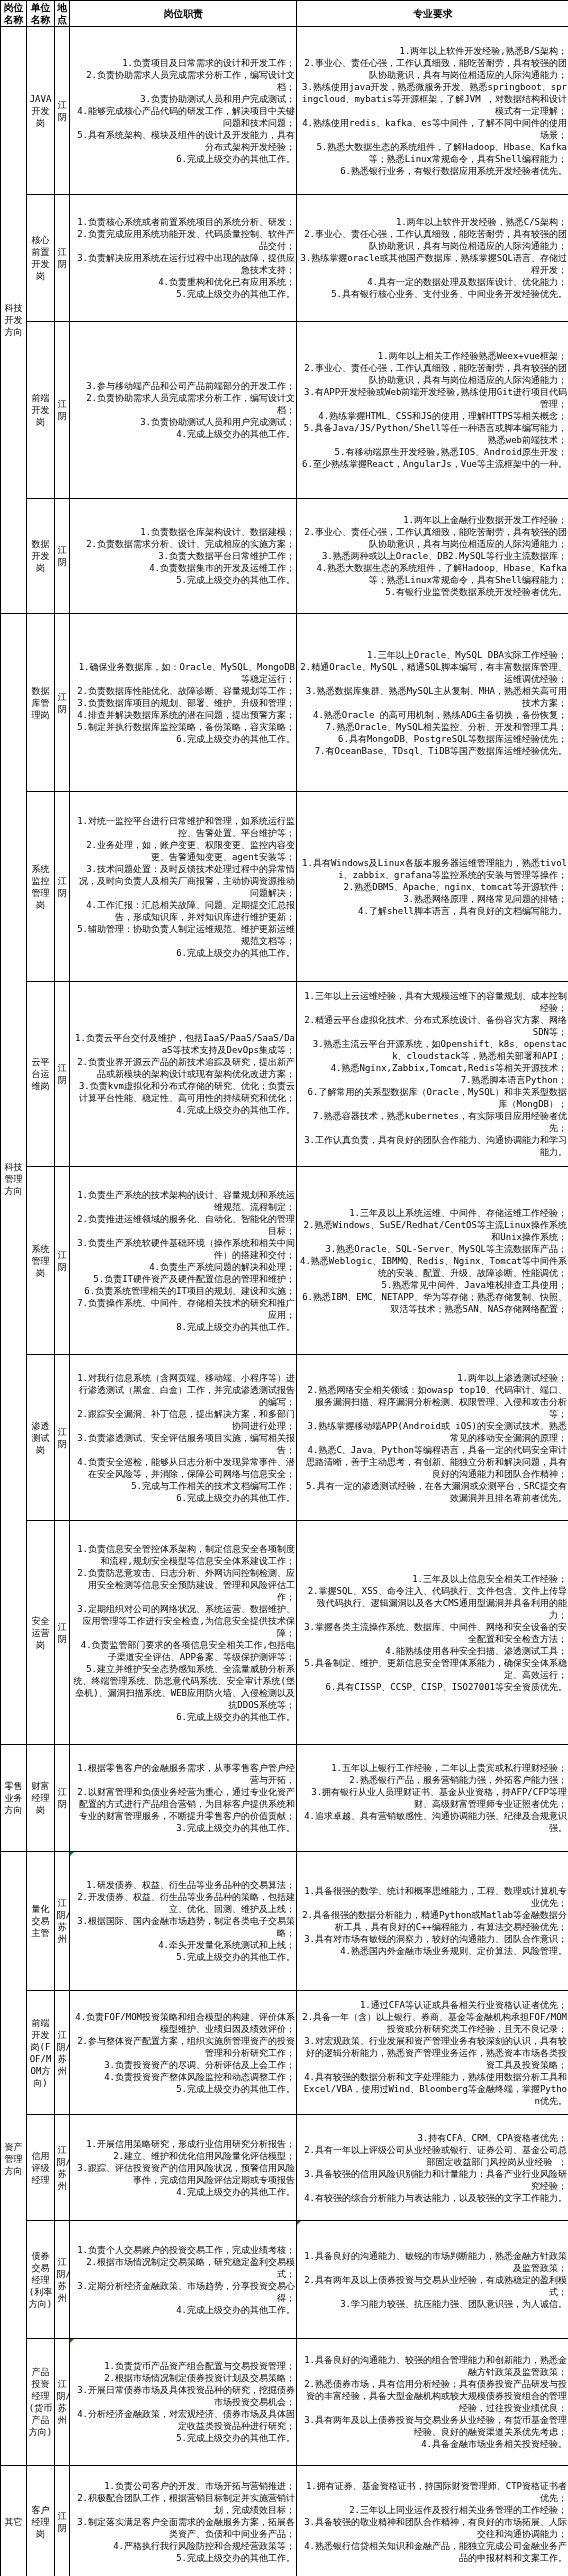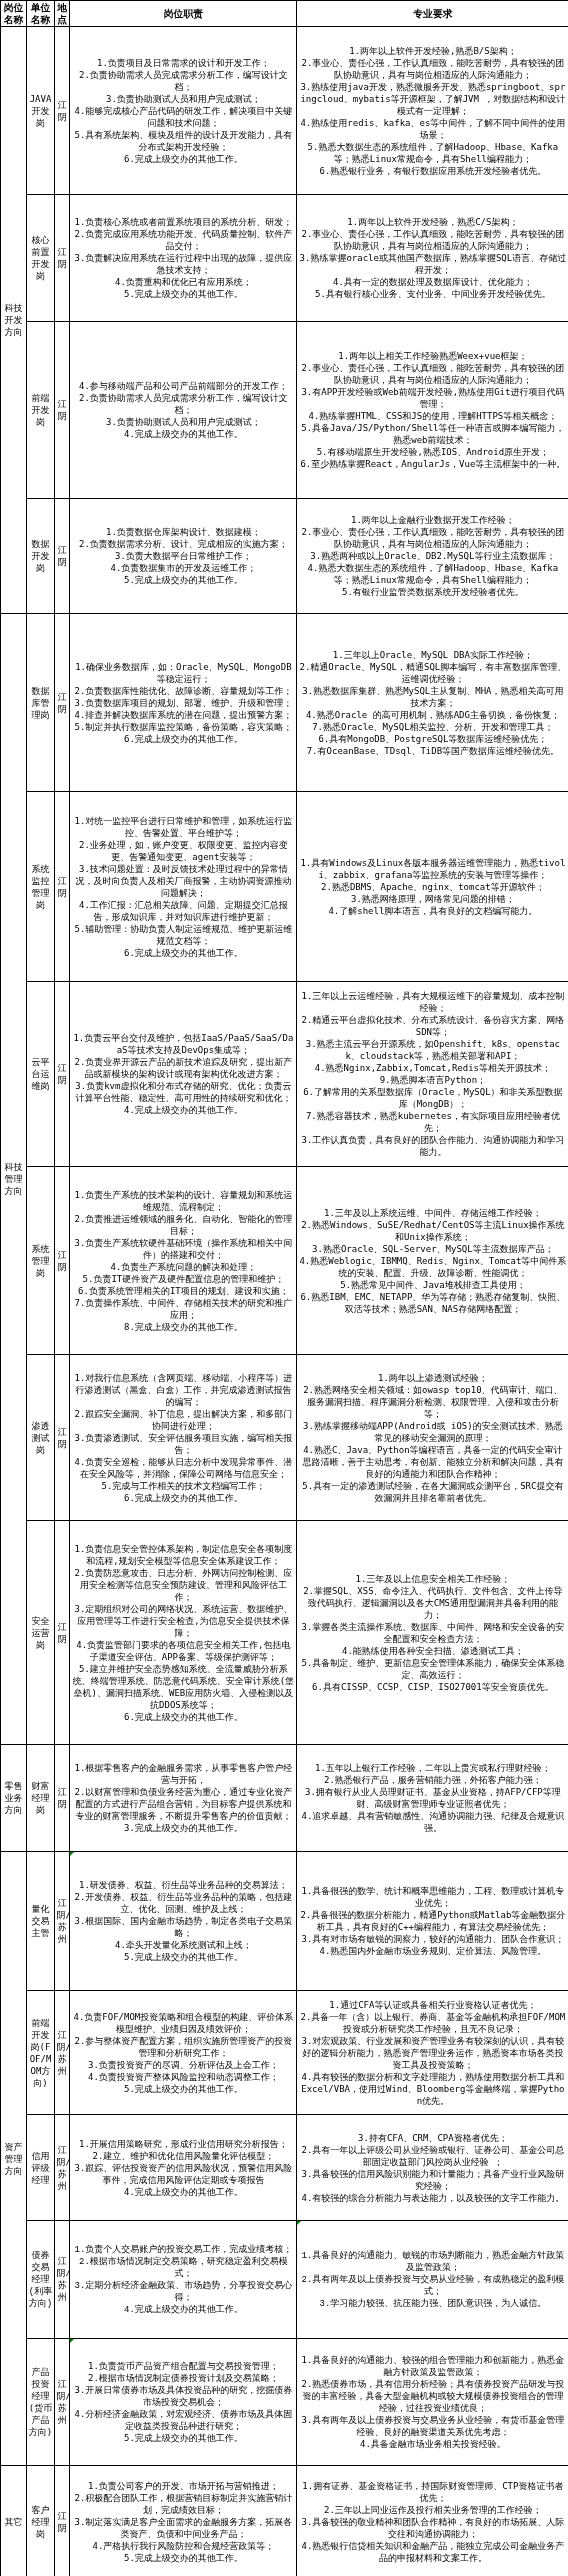--- a/index.html
+++ b/index.html
@@ -6,21 +6,21 @@
   body{width:569px;font-family:"DejaVu Sans Mono","DejaVu Sans",monospace;color:#000;}
   table{border-collapse:collapse;table-layout:fixed;width:569px;font-size:9px;}
   th,td{
     border-left:0.7px solid #000;border-right:0.7px solid #000;
     border-top:1.4px solid #000;border-bottom:1.4px solid #000;
     padding:0.7px 1.4px;vertical-align:middle;overflow:hidden;
   }
   th{font-size:9.8px;font-weight:bold;text-align:center;height:24px;line-height:11.2px;}
   td{line-height:12px;}
   .c-center{text-align:center;word-break:break-all;}
-  .c-text{text-align:center;word-break:break-all;}
+  .c-text{text-align:right;word-break:break-all;}
   .item{margin:0;}
   td.marker{position:relative;}
   td.marker::before{
     content:"";position:absolute;top:0;left:0;width:0;height:0;
     border-top:4.9px solid var(--marker,#008000);border-right:4.9px solid transparent;
   }
 </style>
 </head>
 <body>
 
@@ -78,21 +78,21 @@
           <div class="item">2.事业心、责任心强，工作认真细致，能吃苦耐劳，具有较强的团队协助意识，具有与岗位相适应的人际沟通能力；</div>
           <div class="item">3.熟练掌握oracle或其他国产数据库，熟练掌握SQL语言、存储过程开发；</div>
           <div class="item">4.具有一定的数据处理及数据库设计、优化能力；</div>
           <div class="item">5.具有银行核心业务、支付业务、中间业务开发经验优先。</div>
         </td>
       </tr>
       <tr style="height: 177px;">
         <td class="c-center">前端开发岗</td>
         <td class="c-center">江阴</td>
         <td class="c-text">
-          <div class="item">4.参与移动端产品和公司产品前端部分的开发工作；</div>
+          <div class="item">3.参与移动端产品和公司产品前端部分的开发工作；</div>
           <div class="item">2.负责协助需求人员完成需求分析工作，编写设计文档；</div>
           <div class="item">3.负责协助测试人员和用户完成测试；</div>
           <div class="item">4.完成上级交办的其他工作。</div>
         </td>
         <td class="c-text">
           <div class="item">1.两年以上相关工作经验熟悉Weex+vue框架；</div>
           <div class="item">2.事业心、责任心强，工作认真细致，能吃苦耐劳，具有较强的团队协助意识，具有与岗位相适应的人际沟通能力；</div>
           <div class="item">3.有APP开发经验或Web前端开发经验,熟练使用Git进行项目代码管理；</div>
           <div class="item">4.熟练掌握HTML、CSS和JS的使用，理解HTTPS等相关概念；</div>
           <div class="item">5.具备Java/JS/Python/Shell等任一种语言或脚本编写能力，熟悉web前端技术；</div>
@@ -165,21 +165,21 @@
           <div class="item">1.负责云平台交付及维护，包括IaaS/PaaS/SaaS/DaaS等技术支持及DevOps集成等；</div>
           <div class="item">2.负责业界开源云产品的新技术追踪及研究，提出新产品或新模块的架构设计或现有架构优化改进方案；</div>
           <div class="item">3.负责kvm虚拟化和分布式存储的研究、优化；负责云计算平台性能、稳定性、高可用性的持续研究和优化；</div>
           <div class="item">4.完成上级交办的其他工作。</div>
         </td>
         <td class="c-text">
           <div class="item">1.三年以上云运维经验，具有大规模运维下的容量规划、成本控制经验；</div>
           <div class="item">2.精通云平台虚拟化技术、分布式系统设计、备份容灾方案、网络SDN等；</div>
           <div class="item">3.熟悉主流云平台开源系统，如Openshift、k8s、openstack、cloudstack等，熟悉相关部署和API；</div>
           <div class="item">4.熟悉Nginx,Zabbix,Tomcat,Redis等相关开源技术；</div>
-          <div class="item">9.熟悉脚本语言Python；</div>
+          <div class="item">7.熟悉脚本语言Python；</div>
           <div class="item">6.了解常用的关系型数据库（Oracle，MySQL）和非关系型数据库（MongDB）；</div>
           <div class="item">7.熟悉容器技术，熟悉kubernetes，有实际项目应用经验者优先；</div>
           <div class="item">3.工作认真负责，具有良好的团队合作能力、沟通协调能力和学习能力。</div>
         </td>
       </tr>
       <tr style="height: 188px;">
         <td class="c-center">系统管理岗</td>
         <td class="c-center">江阴</td>
         <td class="c-text">
           <div class="item">1.负责生产系统的技术架构的设计、容量规划和系统运维规范、流程制定；</div>
@@ -299,21 +299,21 @@
           <div class="item">3.跟踪、评估投资资产的信用风险状况，预警信用风险事件，完成信用风险评估定期或专项报告</div>
           <div class="item">4.完成上级交办的其他工作。</div>
         </td>
         <td class="c-text">
           <div class="item">3.持有CFA、CRM、CPA资格者优先；</div>
           <div class="item">2.具有一年以上评级公司从业经验或银行、证券公司、基金公司总部固定收益部门风控岗从业经验 ；</div>
           <div class="item">3.具备较强的信用风险识别能力和计量能力；具备产业行业风险研究经验；</div>
           <div class="item">4.有较强的综合分析能力与表达能力，以及较强的文字工作能力。</div>
         </td>
       </tr>
-      <tr style="height: 118px; font-family: Liberation Mono, monospace;">
+      <tr style="height: 118px;">
         <td class="c-center">债券交易经理(利率方向)</td>
         <td class="c-center">江阴/苏州</td>
         <td class="c-text">
           <div class="item">1.负责个人交易账户的投资交易工作，完成业绩考核；</div>
           <div class="item">2.根据市场情况制定交易策略，研究稳定盈利交易模式；</div>
           <div class="item">3.定期分析经济金融政策、市场趋势，分享投资交易心得；</div>
           <div class="item">4.完成上级交办的其他工作。</div>
         </td>
         <td class="c-text marker">
           <div class="item">1.具备良好的沟通能力、敏锐的市场判断能力，熟悉金融方针政策及监管政策；</div>

